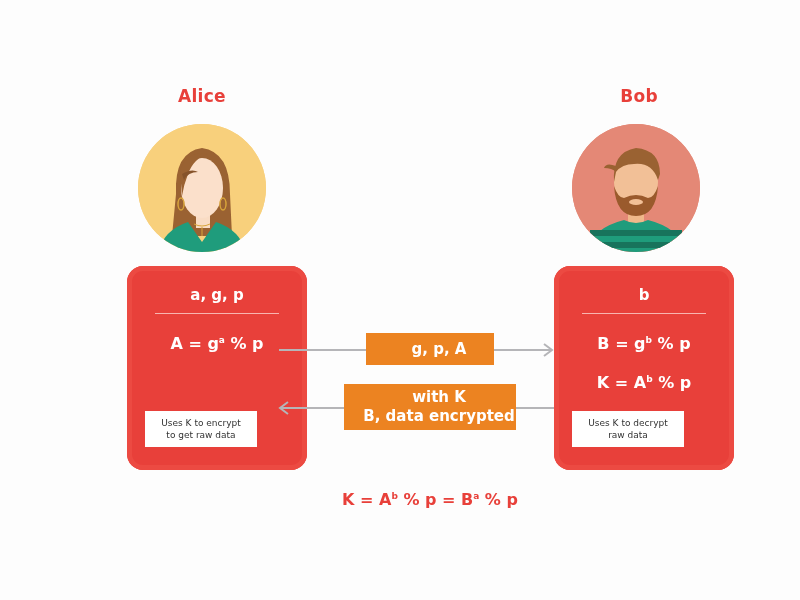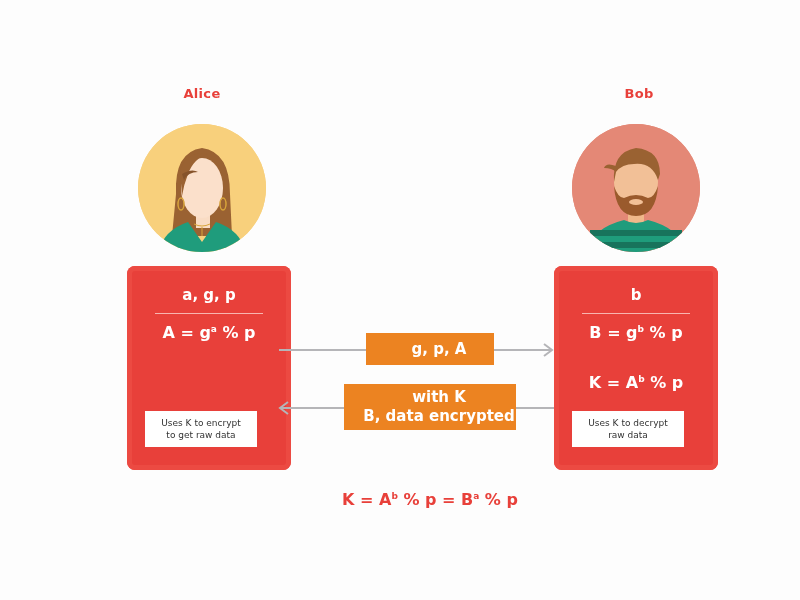--- a/index.html
+++ b/index.html
@@ -1,28 +1,28 @@
 <!DOCTYPE html>
 <html><head>
 <meta charset="utf-8">
 <style>
   html, body { margin:0; padding:0; }
   body { width:800px; height:600px; background:#fdfdfd; position:relative; overflow:hidden;
          font-family:"DejaVu Sans", sans-serif; }
   .name { position:absolute; top:86px; width:130px; text-align:center; color:#e8403a;
-          font-size:13px; font-weight:bold; letter-spacing:0.3px; }
+          font-size:17px; font-weight:bold; letter-spacing:0.3px; }
   .avatar { position:absolute; top:124px; width:128px; height:128px; border-radius:50%; overflow:hidden; }
   .avatar svg { display:block; }
-  .card { position:absolute; top:266px; width:164px; height:204px; background:#e8403a;
-          border-radius:8px; box-shadow: inset 0 0 0 5px #ec4a42; color:#fff; }
+  .card { position:absolute; top:266px; width:180px; height:204px; background:#e8403a;
+          border-radius:16px; box-shadow: inset 0 0 0 5px #ec4a42; color:#fff; }
   .card .hdr { position:absolute; top:20px; left:0; right:0; text-align:center; font-size:15px; font-weight:bold; }
   .card .rule { position:absolute; top:47px; left:28px; right:28px; height:1px; background:#f8b5b0; }
   .card .eq { position:absolute; left:0; right:0; text-align:center; font-size:16px; font-weight:bold; }
   .card .eq sup { font-size:9px; vertical-align:6px; }
-  .card .eq1 { top:57px; }
+  .card .eq1 { top:68px; }
   .card .eq2 { top:107px; }
   .card .note { position:absolute; top:145px; left:18px; width:112px; height:36px; background:#fff; color:#333;
           font-size:9px; line-height:12px; text-align:center; display:flex; align-items:center; justify-content:center; }
   .line { position:absolute; height:2px; background:#b5b5b8; }
   .msg { position:absolute; background:#ec8321; color:#fff; font-weight:bold; font-size:15px;
          text-align:center; display:flex; align-items:center; justify-content:center; line-height:19px;padding-left:18px; }
   .final { position:absolute; top:490px; left:300px; width:260px; text-align:center; color:#e8403a;
            font-size:16px; font-weight:bold; }
   .final sup { font-size:9px; vertical-align:6px; }
 </style>

